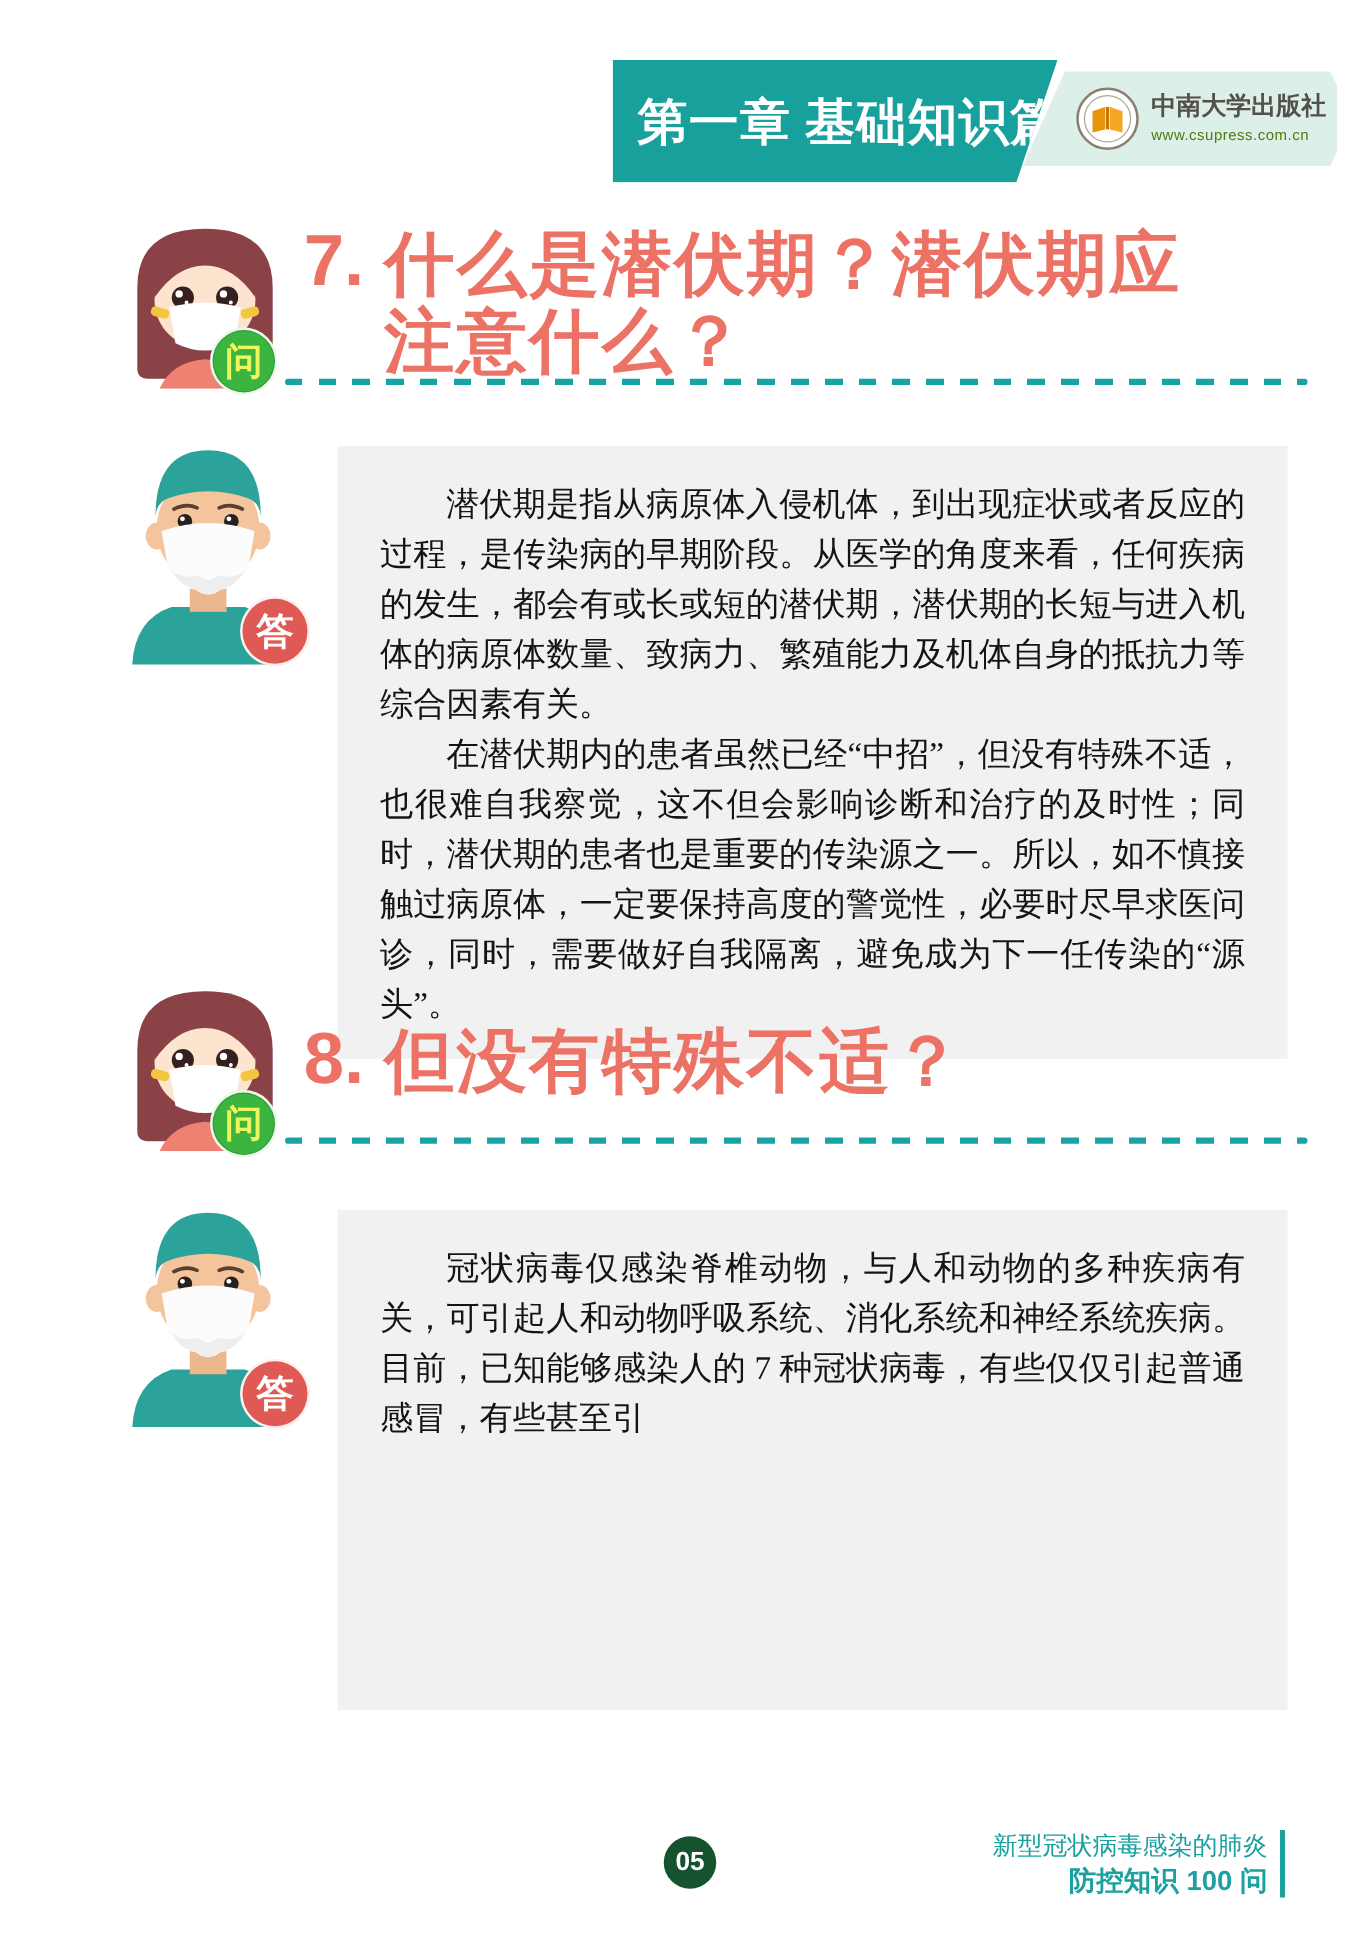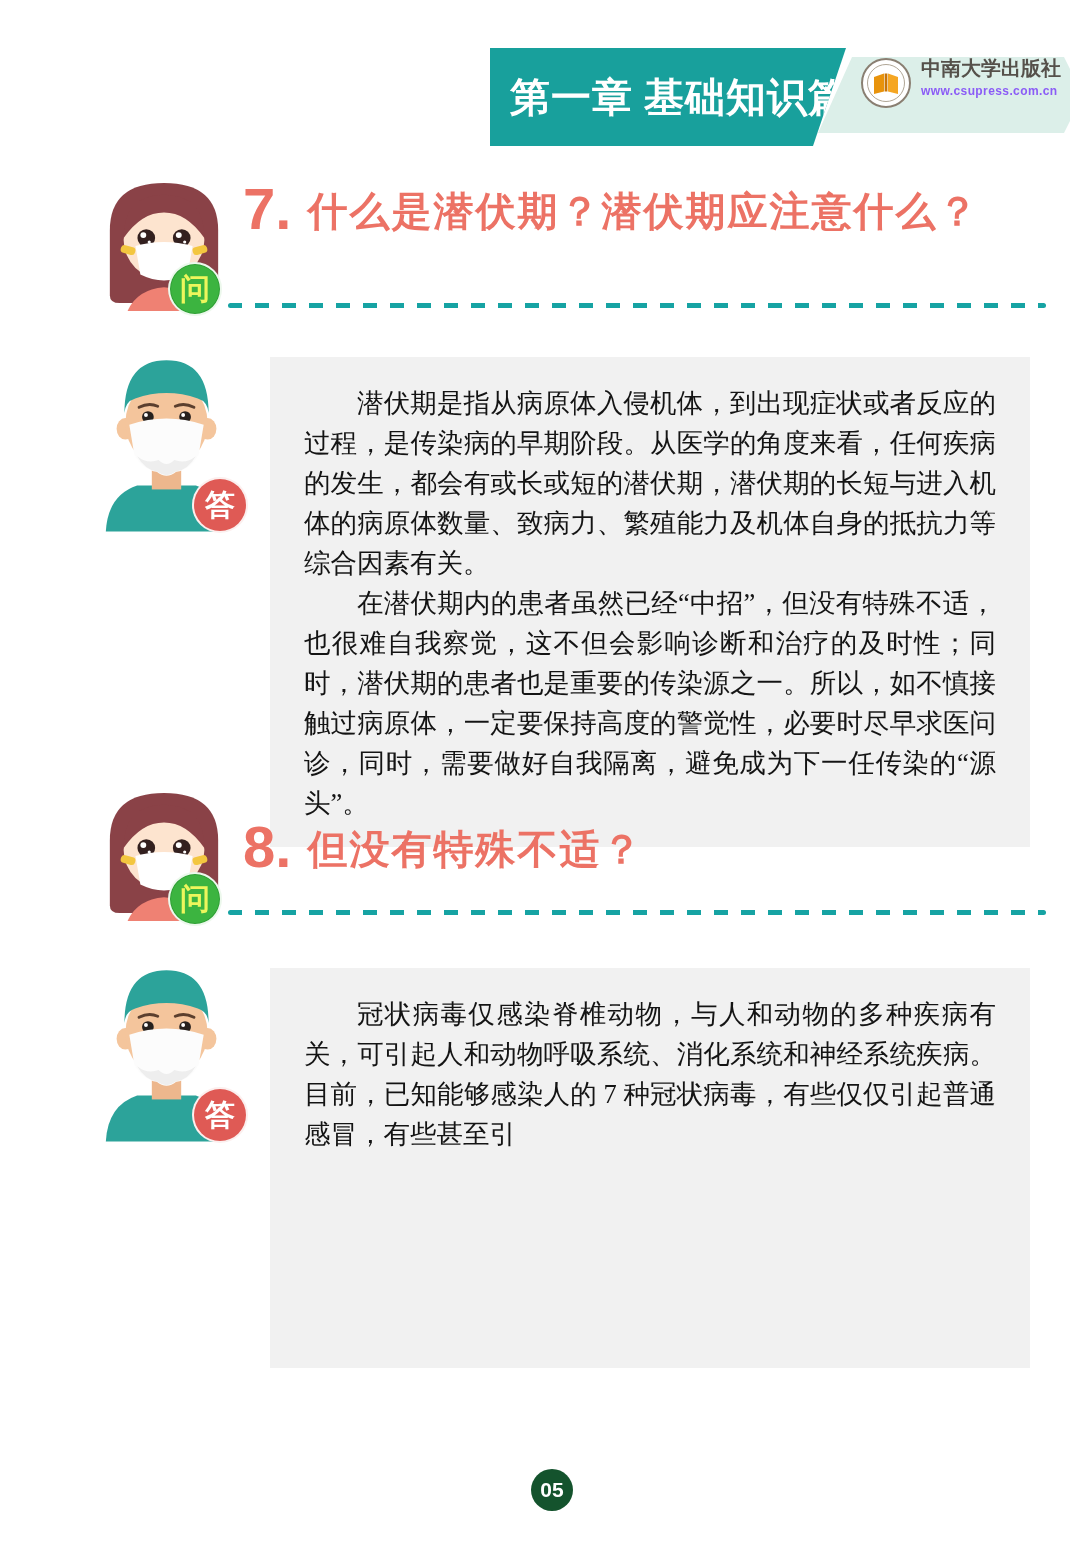--- a/index.html
+++ b/index.html
@@ -23,31 +23,31 @@
     color: #ffffff;
     font-family: "Liberation Serif", "DejaVu Serif", serif;
     font-weight: bold; font-size: 40px; letter-spacing: 1px;
     white-space: nowrap;
   }
   .publisher-box {
     position: absolute; left: 818px; top: 57px;
     width: 252px; height: 76px;
     background: #dcefe9;
     clip-path: polygon(34px 0, calc(100% - 6px) 0, 100% 12px, 100% calc(100% - 12px), calc(100% - 6px) 100%, 0 100%);
-    display: flex; 
+    display: flex; align-items: center;
     padding-left: 42px;
   }
   .publisher-logo { width: 52px; height: 52px; flex: 0 0 auto; }
   .publisher-text { margin-left: 9px; line-height: 1.1; }
   .publisher-name {
     font-family: "Liberation Serif", "DejaVu Serif", serif;
     font-weight: bold; font-size: 20px; color: #55504a;
   }
   .publisher-url {
-    font-size: 12px; color: #8b5cf6; letter-spacing: 0.4px; margin-top: 6px; font-weight: bold;
+    font-size: 12px; color: #4d7c0f; letter-spacing: 0.4px; margin-top: 6px;
   }
 
   
   .avatar { position: absolute; }
   .badge {
     position: absolute; border-radius: 50%;
     display: flex; align-items: center; justify-content: center;
     font-weight: bold; border: 2px solid rgba(255,255,255,0.9);
   }
   .badge-q {
@@ -63,21 +63,21 @@
     position: absolute;
     display: flex; align-items: flex-start;
     color: #ec7265;
   }
   .q-number {
     font-size: 58px; font-weight: bold; line-height: 58px;
     margin-right: 16px; font-family: "Liberation Sans", sans-serif;
   }
   .q-text {
     width: 690px;
-    font-size: 40px; font-weight: bold; line-height: 62px;
+    font-size: 56px; font-weight: bold; line-height: 62px;
     letter-spacing: 2px;
   }
   .dash-line {
     position: absolute; height: 5px;
     background: repeating-linear-gradient(90deg, #16a3a3 0 14px, transparent 14px 27px);
     border-radius: 3px;
   }
   .answer-box {
     position: absolute; left: 270px; width: 760px;
     background: #f1f1f1;
@@ -230,14 +230,21 @@
   <div class="badge badge-a" style="left:192px; top:1087px;">
     <span>答</span>
   </div>
   <div class="answer-box" style="top:968px; min-height:400px;">
     <p>冠状病毒仅感染脊椎动物，与人和动物的多种疾病有关，可引起人和动物呼吸系统、消化系统和神经系统疾病。目前，已知能够感染人的 7 种冠状病毒，有些仅仅引起普通感冒，有些甚至引</p>
   </div>
 
   <div class="page-circle">
     <span>05</span>
   </div>
+  <div class="footer-right">
+    <div class="footer-titles">
+      <div class="footer-title-1">新型冠状病毒感染的肺炎</div>
+      <div class="footer-title-2">防控知识 100 问</div>
+    </div>
+    <div class="footer-bar"></div>
+  </div>
 
 </div>
 
 </body></html>

